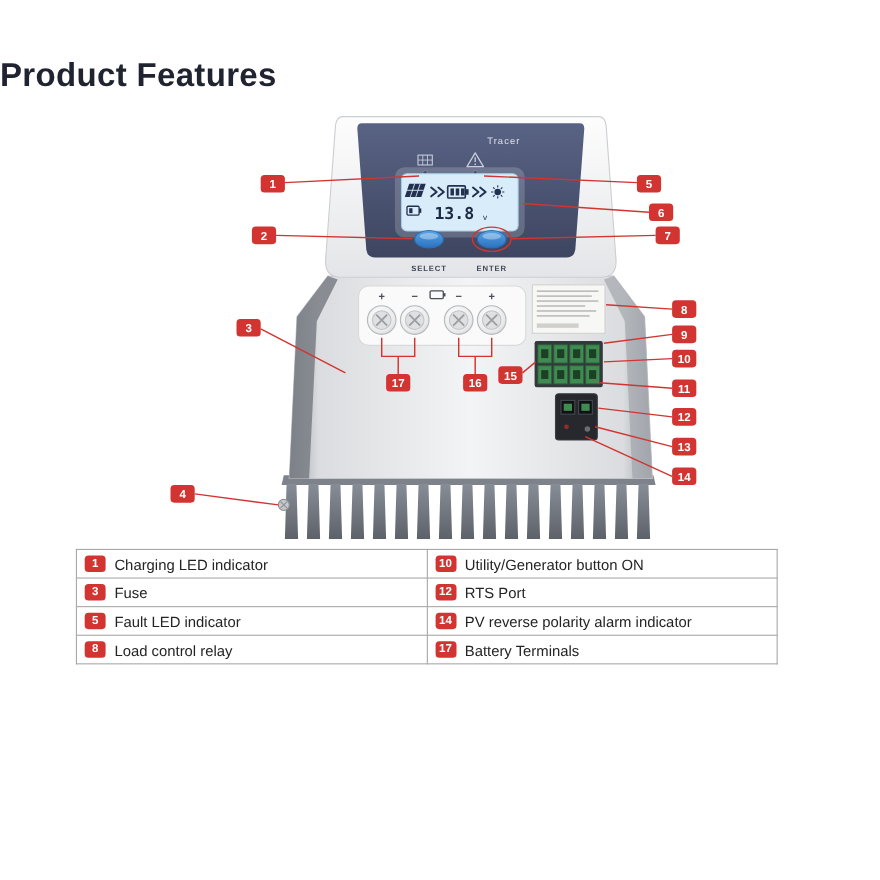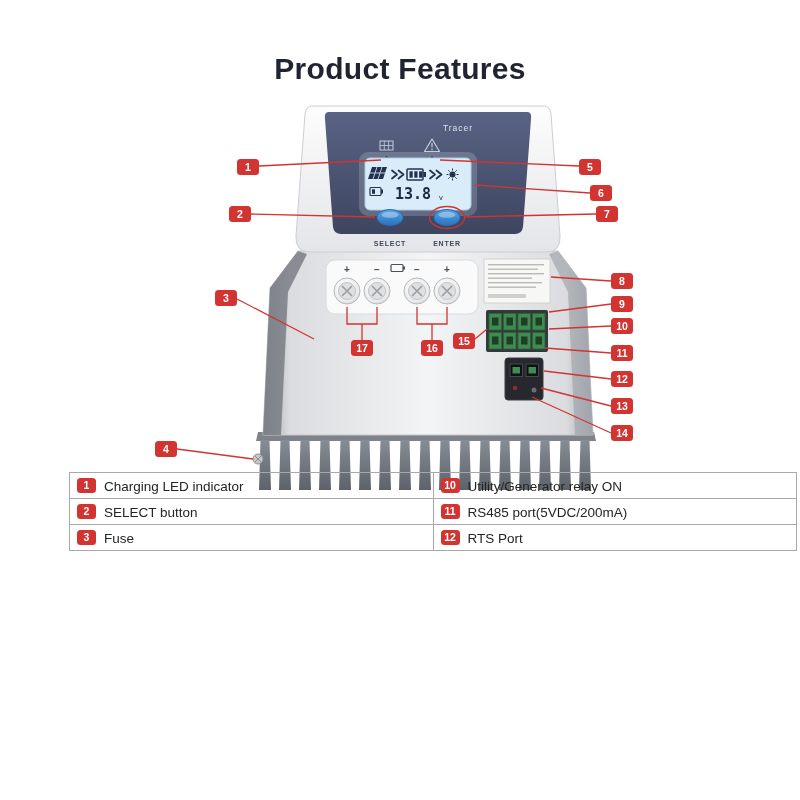--- a/index.html
+++ b/index.html
@@ -1,23 +1,23 @@
 <!DOCTYPE html>
 <html><head>
 <meta charset="utf-8">
 <style>
   html,body{margin:0;padding:0}
   body{width:800px;height:800px;background:#ffffff;font-family:"Liberation Sans",sans-serif;position:relative;overflow:hidden}
   .page{position:absolute;inset:0;background:#fff}
-  h1.title{position:absolute;top:52px;left:0;width:100%;margin:0;text-align:center;
+  h1.title{position:absolute;top:52px;left:0;width:100%;margin:0;text-align:left;
            font-size:30px;font-weight:700;color:#1f2430;letter-spacing:.3px}
   .figure{position:absolute;top:88px;left:0;width:800px;height:412px}
   svg text{font-family:"Liberation Sans",sans-serif}
   .lcd-digits{font-family:"DejaVu Sans Mono",monospace;font-weight:bold}
-  table.features{position:absolute;top:472px;left:69px;width:728px;border-collapse:collapse;table-layout:fixed}
+  table.features{position:absolute;top:499px;left:69px;width:638px;border-collapse:collapse;table-layout:fixed}
   table.features td{border:1px solid #a8a8a8;height:25px;padding:0 6px 0 7px;font-size:13.5px;
                     color:#242424;vertical-align:middle;white-space:nowrap;overflow:hidden}
   .badge{display:inline-block;min-width:13px;padding:0 3px;height:15px;border-radius:3.5px;
          background:#d23431;color:#fff;font-size:10.5px;font-weight:bold;line-height:15px;
          text-align:center;margin-right:8px;vertical-align:middle}
   .flabel{vertical-align:middle}
 </style>
 </head>
 <body>
 
@@ -309,26 +309,30 @@
             <text x="362" y="264" fill="#fff">17</text>
           </g>
       </g>
     </svg>
   </div>
 
   <table class="features">
     <tbody>
         <tr>
       <td><span class="badge">1</span><span class="flabel">Charging LED indicator</span></td>
-      <td><span class="badge">10</span><span class="flabel">Utility/Generator relay ON</span></td>
-    </tr>
-    <tr>
-      <td><span class="badge">2</span><span class="flabel">SELECT button</span></td>
-      <td><span class="badge">11</span><span class="flabel">RS485 port(5VDC/200mA)</span></td>
+      <td><span class="badge">10</span><span class="flabel">Utility/Generator button ON</span></td>
     </tr>
     <tr>
       <td><span class="badge">3</span><span class="flabel">Fuse</span></td>
       <td><span class="badge">12</span><span class="flabel">RTS Port</span></td>
     </tr>
+    <tr>
+      <td><span class="badge">5</span><span class="flabel">Fault LED indicator</span></td>
+      <td><span class="badge">14</span><span class="flabel">PV reverse polarity alarm indicator</span></td>
+    </tr>
+    <tr>
+      <td><span class="badge">8</span><span class="flabel">Load control relay</span></td>
+      <td><span class="badge">17</span><span class="flabel">Battery Terminals</span></td>
+    </tr>
   </tbody>
     </table>
 
 </div>
 
 </body></html>

